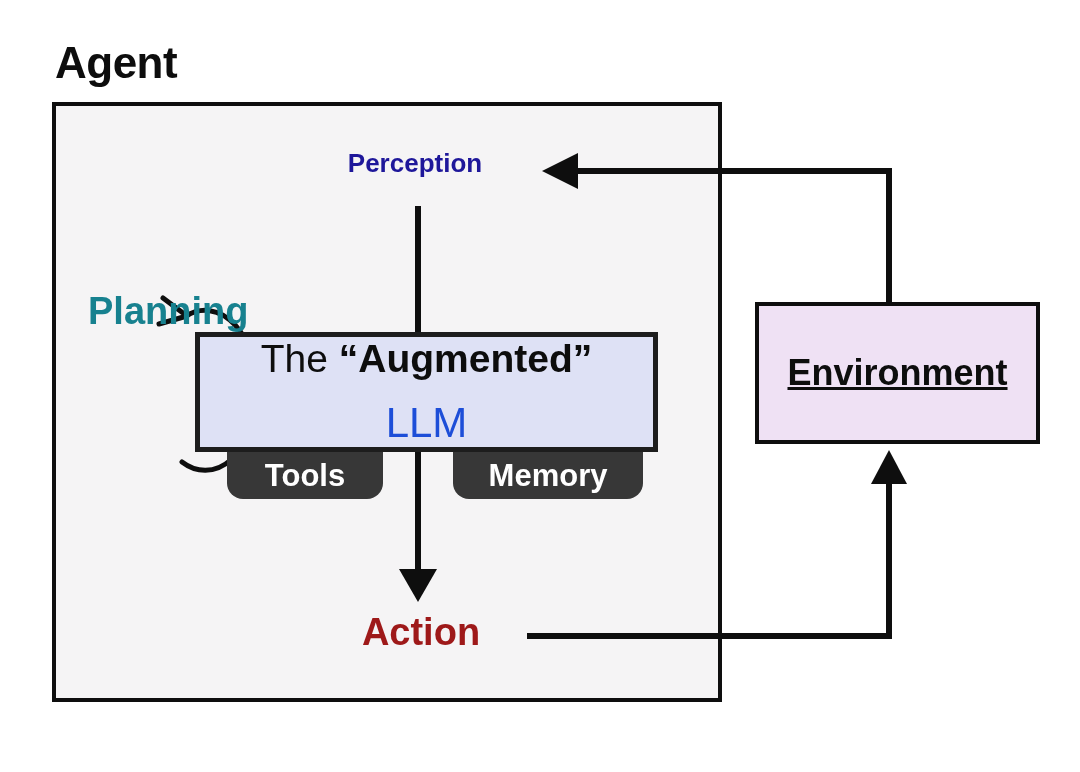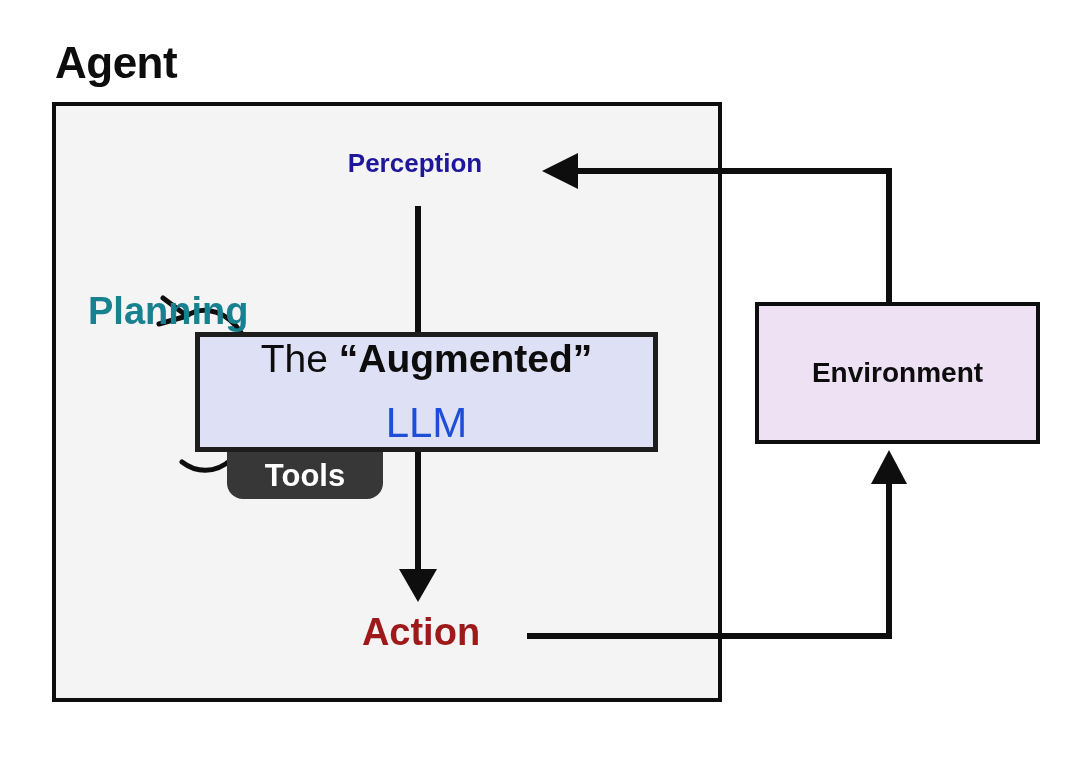--- a/index.html
+++ b/index.html
@@ -133,23 +133,24 @@
     height: 142px;
     box-sizing: border-box;
     background: #efe1f4;
     border: 4px solid #0e0e0e;
     display: flex;
     align-items: center;
     justify-content: center;
     z-index: 3;
   }
   .env-box span {
-    font-size: 28px;
+    font-size: 36px;
     font-weight: 700;
     color: #0d0d0d;
+    text-decoration: underline;
   }
 </style>
 </head>
 <body>
 
 <div class="canvas">
 
   <div class="agent-title">Agent</div>
 
   <div class="agent-box"></div>
@@ -175,20 +176,21 @@
 
   <div class="label planning">Planning</div>
 
   <div class="llm-box">
     <div class="llm-line1"><span>The </span><b>“Augmented”</b></div>
     <div class="llm-line2">LLM</div>
   </div>
 
   <div class="tab tools">Tools</div>
 
+  <div class="tab memory">Memory</div>
 
   <div class="label action">Action</div>
 
   <div class="env-box">
     <span>Environment</span>
   </div>
 
 </div>
 
 </body></html>

